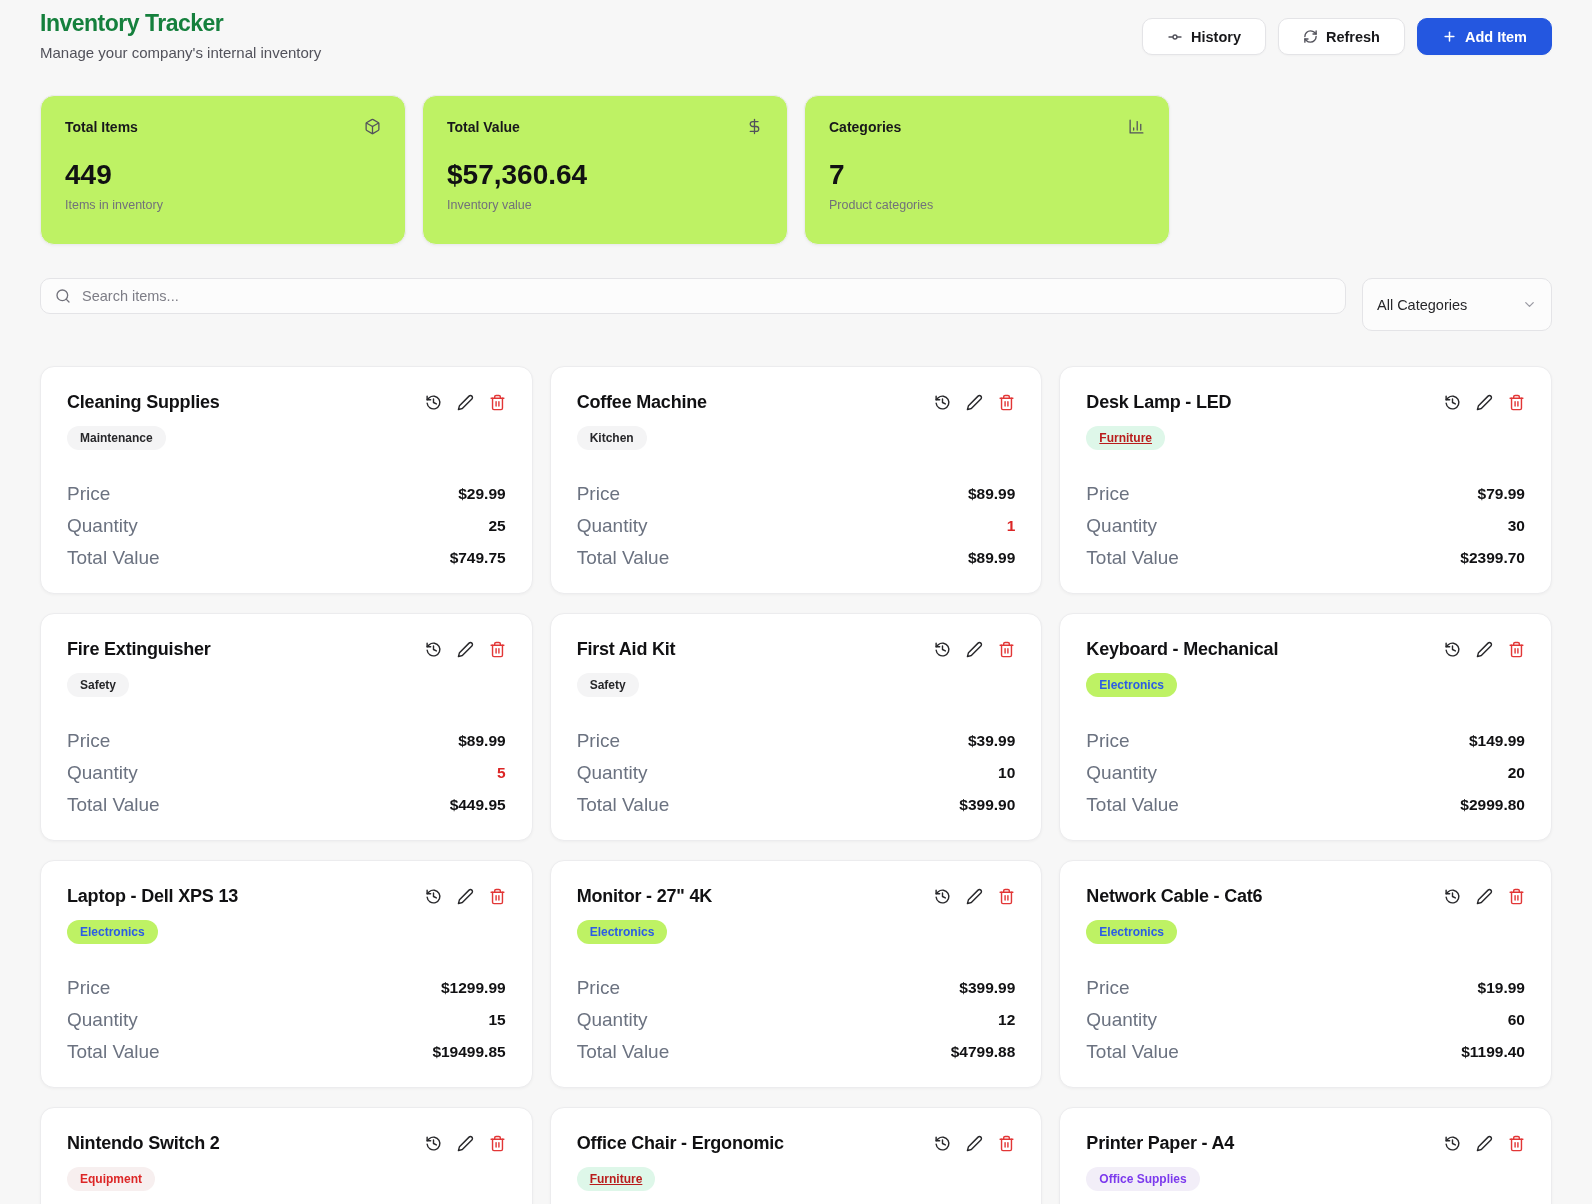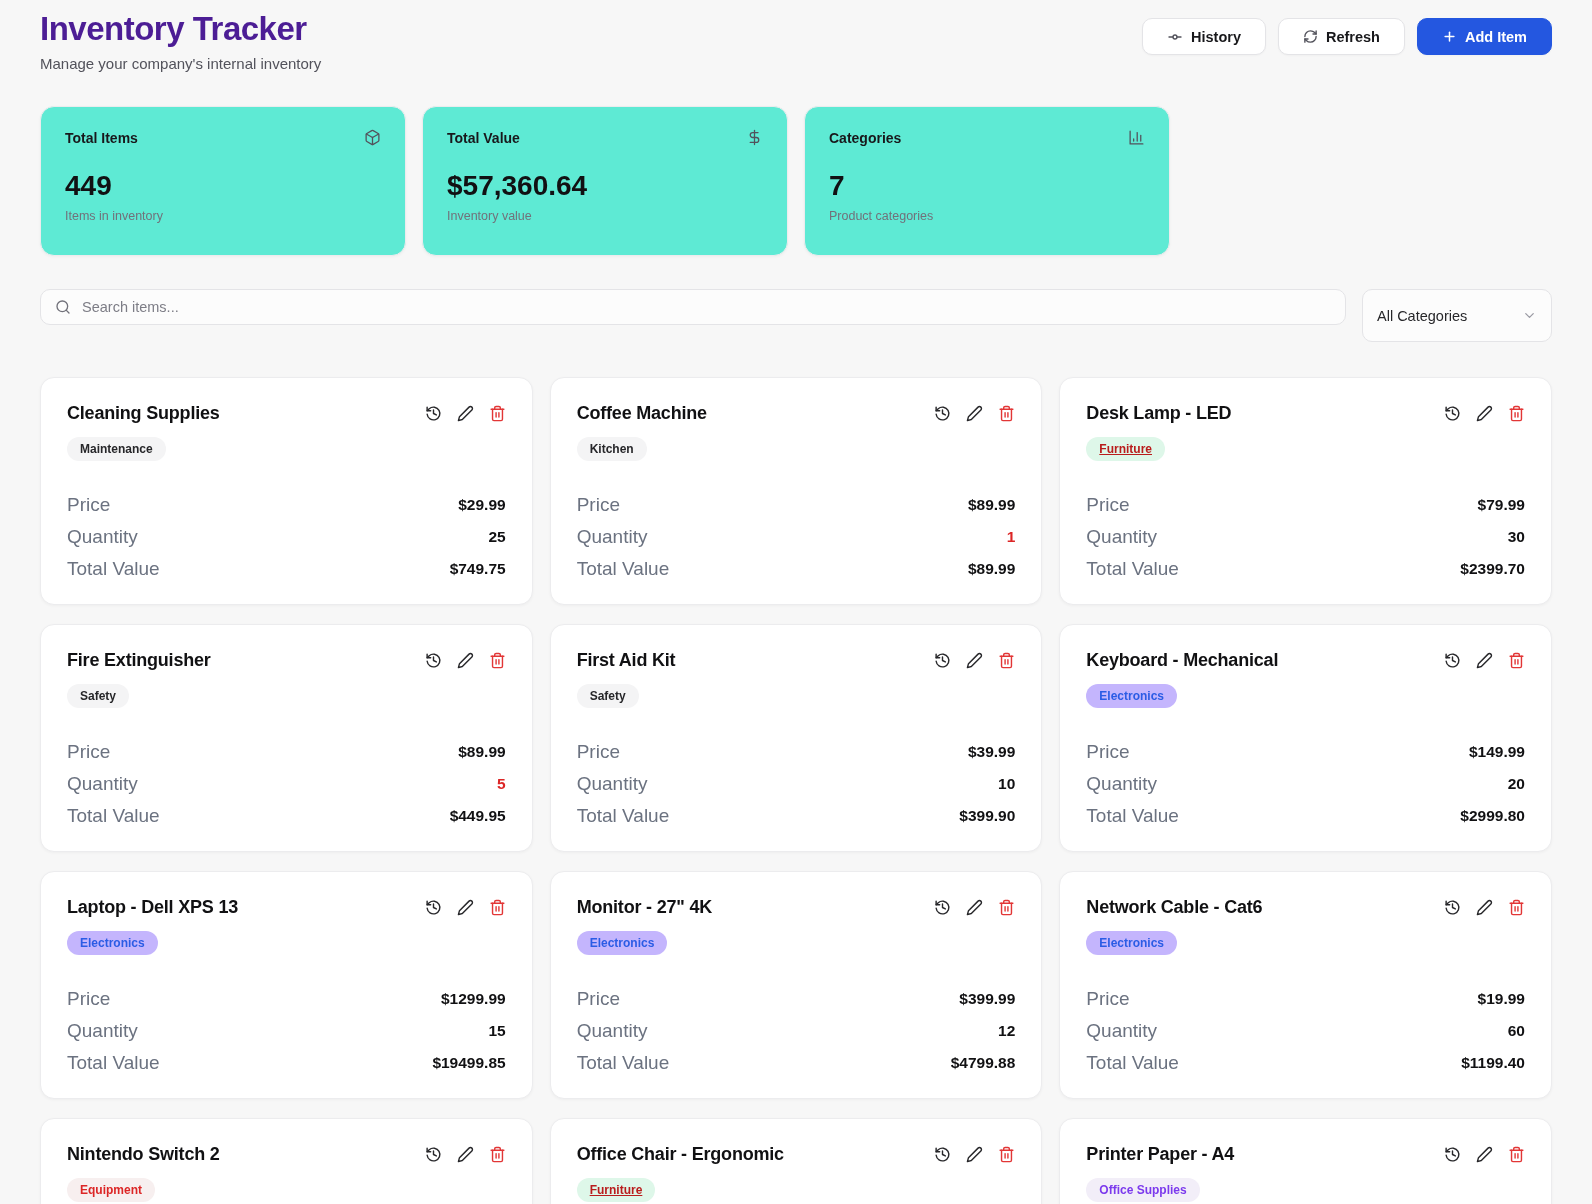--- a/index.html
+++ b/index.html
@@ -7,38 +7,38 @@
   body {
     background:#f7f7f7;
     font-family:"Liberation Sans", sans-serif;
     color:#18181b;
     overflow:hidden;
   }
   .page { padding:10px 40px 0 40px; }
 
   
   .header { display:flex; justify-content:space-between; align-items:flex-start; }
-  .page-title { font-size:33px; font-weight:800; letter-spacing:-0.5px; color:#4c1d95; }
+  .page-title { font-size:23px; font-weight:800; letter-spacing:-0.5px; color:#15803d; }
   .page-subtitle { font-size:15px; color:#52525b; margin-top:7px; }
   .header-actions { display:flex; gap:12px; margin-top:8px; }
   .btn {
     display:inline-flex; align-items:center; gap:8px;
     height:37px; padding:0 24px;
     background:#fff; border:1px solid #e4e4e7; border-radius:10px;
     font-family:"Liberation Sans", sans-serif;
     font-size:14.5px; font-weight:700; color:#18181b; cursor:pointer;
     box-shadow:0 1px 2px rgba(0,0,0,0.03);
   }
   .btn svg { flex:none; }
   .btn-primary { background:#2457e0; border-color:#2457e0; color:#fff; }
 
   
   .stats-grid { display:grid; grid-template-columns:repeat(4,1fr); gap:16px; margin-top:34px; }
   .stat-card {
-    background:#5eead4; border:1px solid #ececee; border-radius:14px;
+    background:#bef264; border:1px solid #ececee; border-radius:14px;
     height:150px; padding:22px 24px;
     box-shadow:0 1px 3px rgba(0,0,0,0.04);
   }
   .stat-head { display:flex; justify-content:space-between; align-items:center; }
   .stat-label { font-size:14px; font-weight:700; color:#18181b; }
   .stat-icon { color:#52525b; display:inline-flex; }
   .stat-icon.danger { color:#dc2626; }
   .stat-value { font-size:28px; font-weight:800; margin-top:24px; color:#111113; }
   .stat-sub { font-size:12.5px; color:#71717a; margin-top:7px; }
 
@@ -78,21 +78,21 @@
     color:#27272a; display:inline-flex;
   }
   .icon-btn.danger { color:#e23636; }
   .badge {
     display:inline-block; margin-top:13px;
     font-size:12px; font-weight:700;
     padding:5px 13px; border-radius:999px;
   }
   .badge-gray   { background:#f4f4f5; color:#27272a; }
   .badge-green  { background:#def7e9; color:#b91c1c;text-decoration:underline; }
-  .badge-blue   { background:#c4b5fd; color:#2b5ce5; }
+  .badge-blue   { background:#bef264; color:#2b5ce5; }
   .badge-red    { background:#f7efef; color:#dc2626; }
   .badge-purple { background:#f2eef8; color:#7c3aed;text-align:center; }
   .metrics { margin-top:28px; }
   .metric-row { display:flex; justify-content:space-between; align-items:center; height:32px; }
   .metric-label { font-size:19px; color:#6b7280; }
   .metric-value { font-size:15.5px; font-weight:750; color:#111113; }
   .metric-value.danger { color:#dc2626; }
 </style>
 </head>
 <body>

